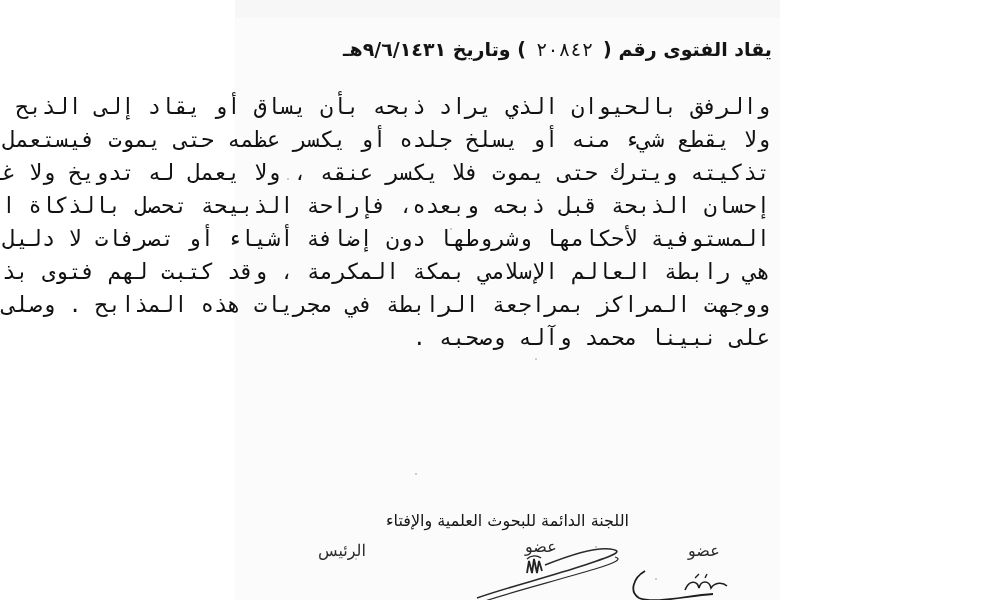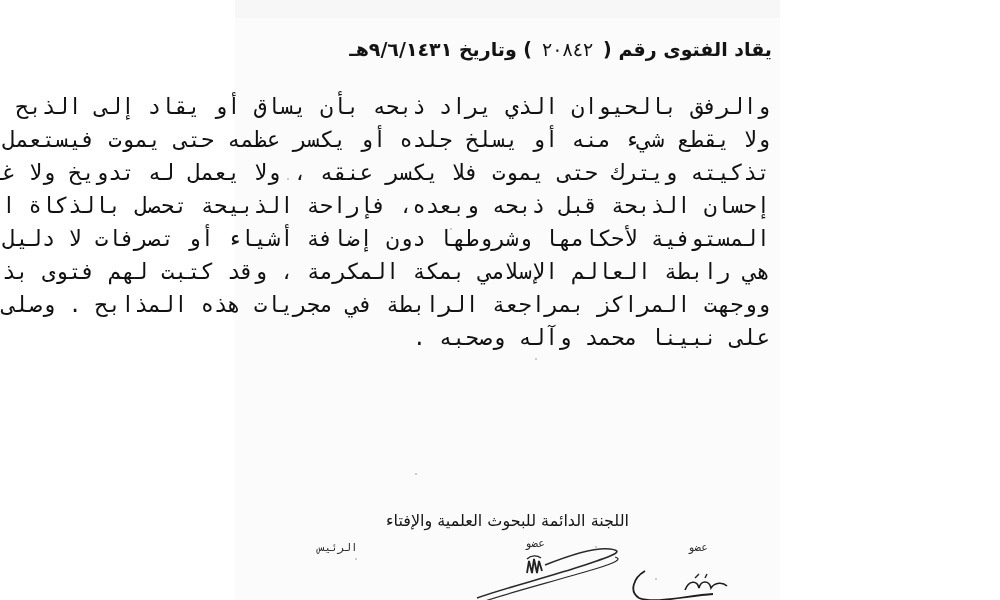--- a/index.html
+++ b/index.html
@@ -40,21 +40,21 @@
       direction: rtl;
       font-family: "DejaVu Sans", sans-serif;
       font-size: 19px;
       font-weight: bold;
       color: #141414;
       white-space: nowrap;
       letter-spacing: 0;
     }
     .header-line .ref-number {
       display: inline-block;
-      font-family: Liberation Serif, serif;
+      font-family: Liberation Mono, monospace;
       font-weight: normal;
       padding: 0 10px;
     }
     .body-text {
       position: absolute;
       left: 12px;
       right: 10px;
       top: 74px;
       direction: rtl;
       text-align: justify;
@@ -82,22 +82,22 @@
       direction: rtl;
       text-align: center;
       font-family: "DejaVu Sans", sans-serif;
       font-size: 16px;
       font-weight: normal;
       color: #151515;
     }
     .sig-label {
       position: absolute;
       direction: rtl;
-      font-family: Liberation Mono, monospace;
-      font-size: 11px;
+      font-family: Liberation Sans, sans-serif;
+      font-size: 16px;
       color: #2a2a2a;
     }
     .sig-label.president { left: 83px; top: 523px; }
     .sig-label.member-1 { left: 290px; top: 519px; }
     .sig-label.member-2 { left: 453px; top: 523px; }
     .signature {
       position: absolute;
     }
     .signature.member-1-sig { left: 240px; top: 525px; }
     .signature.member-2-sig { left: 390px; top: 548px; }

